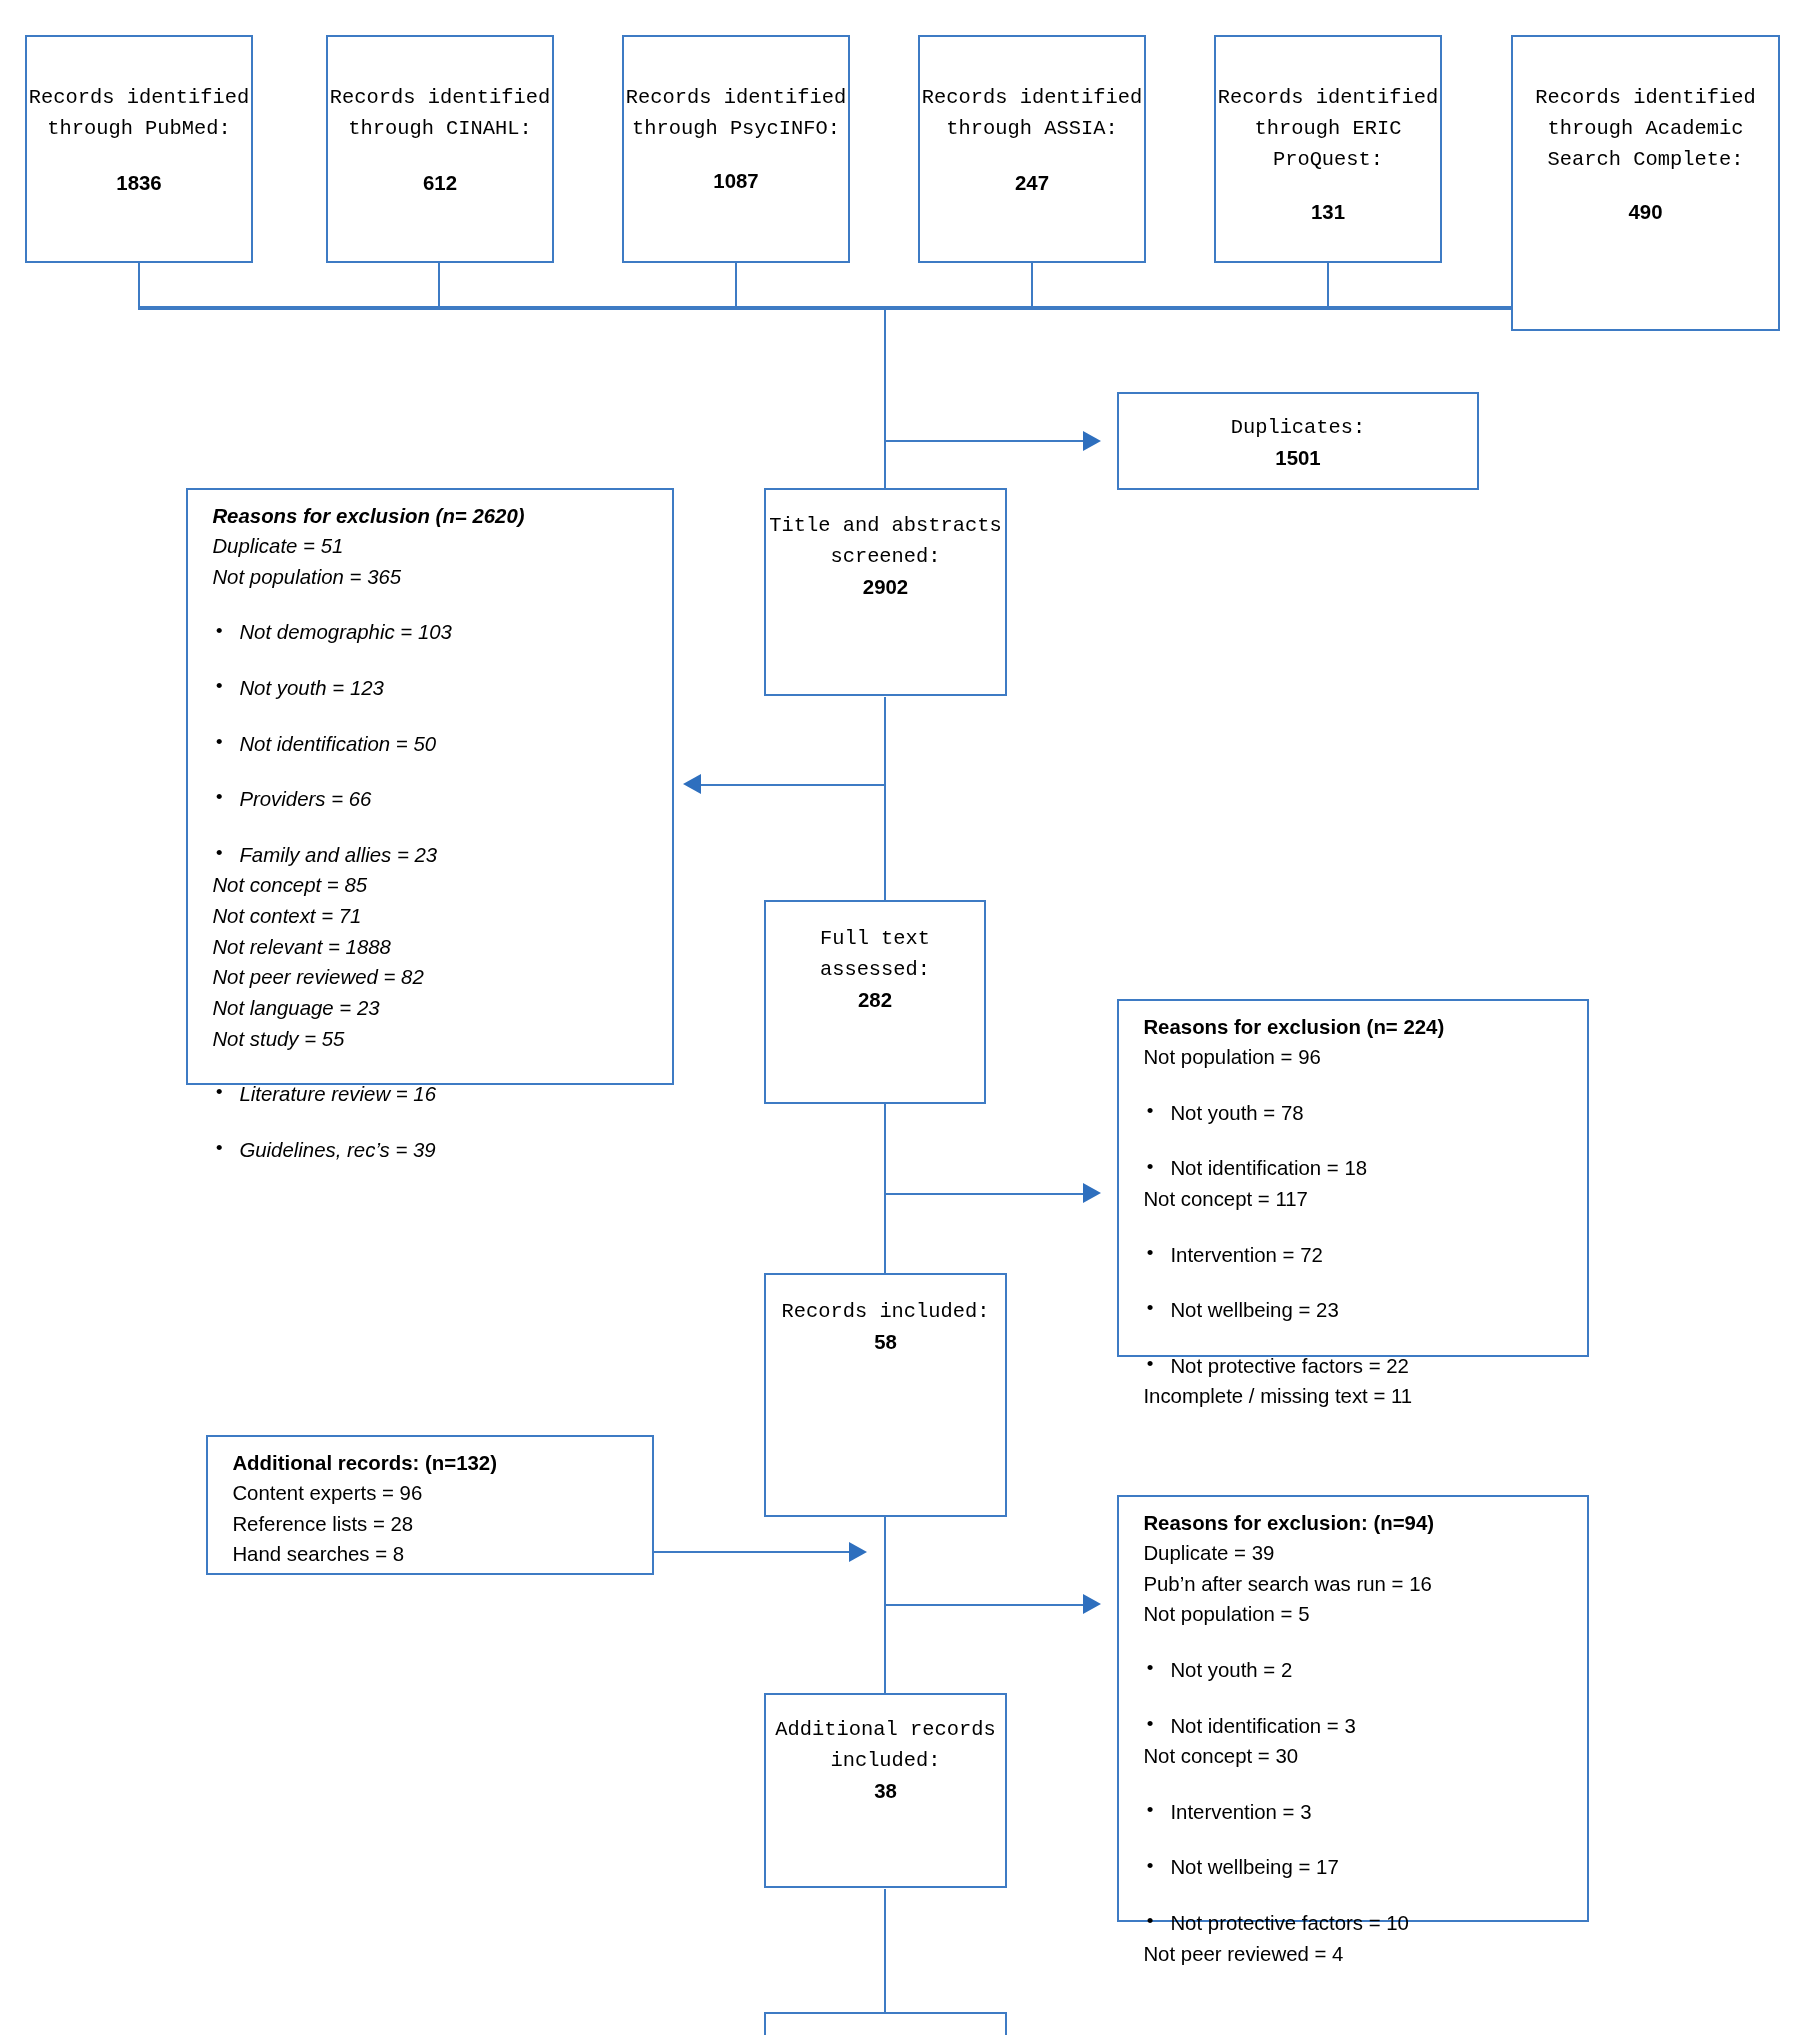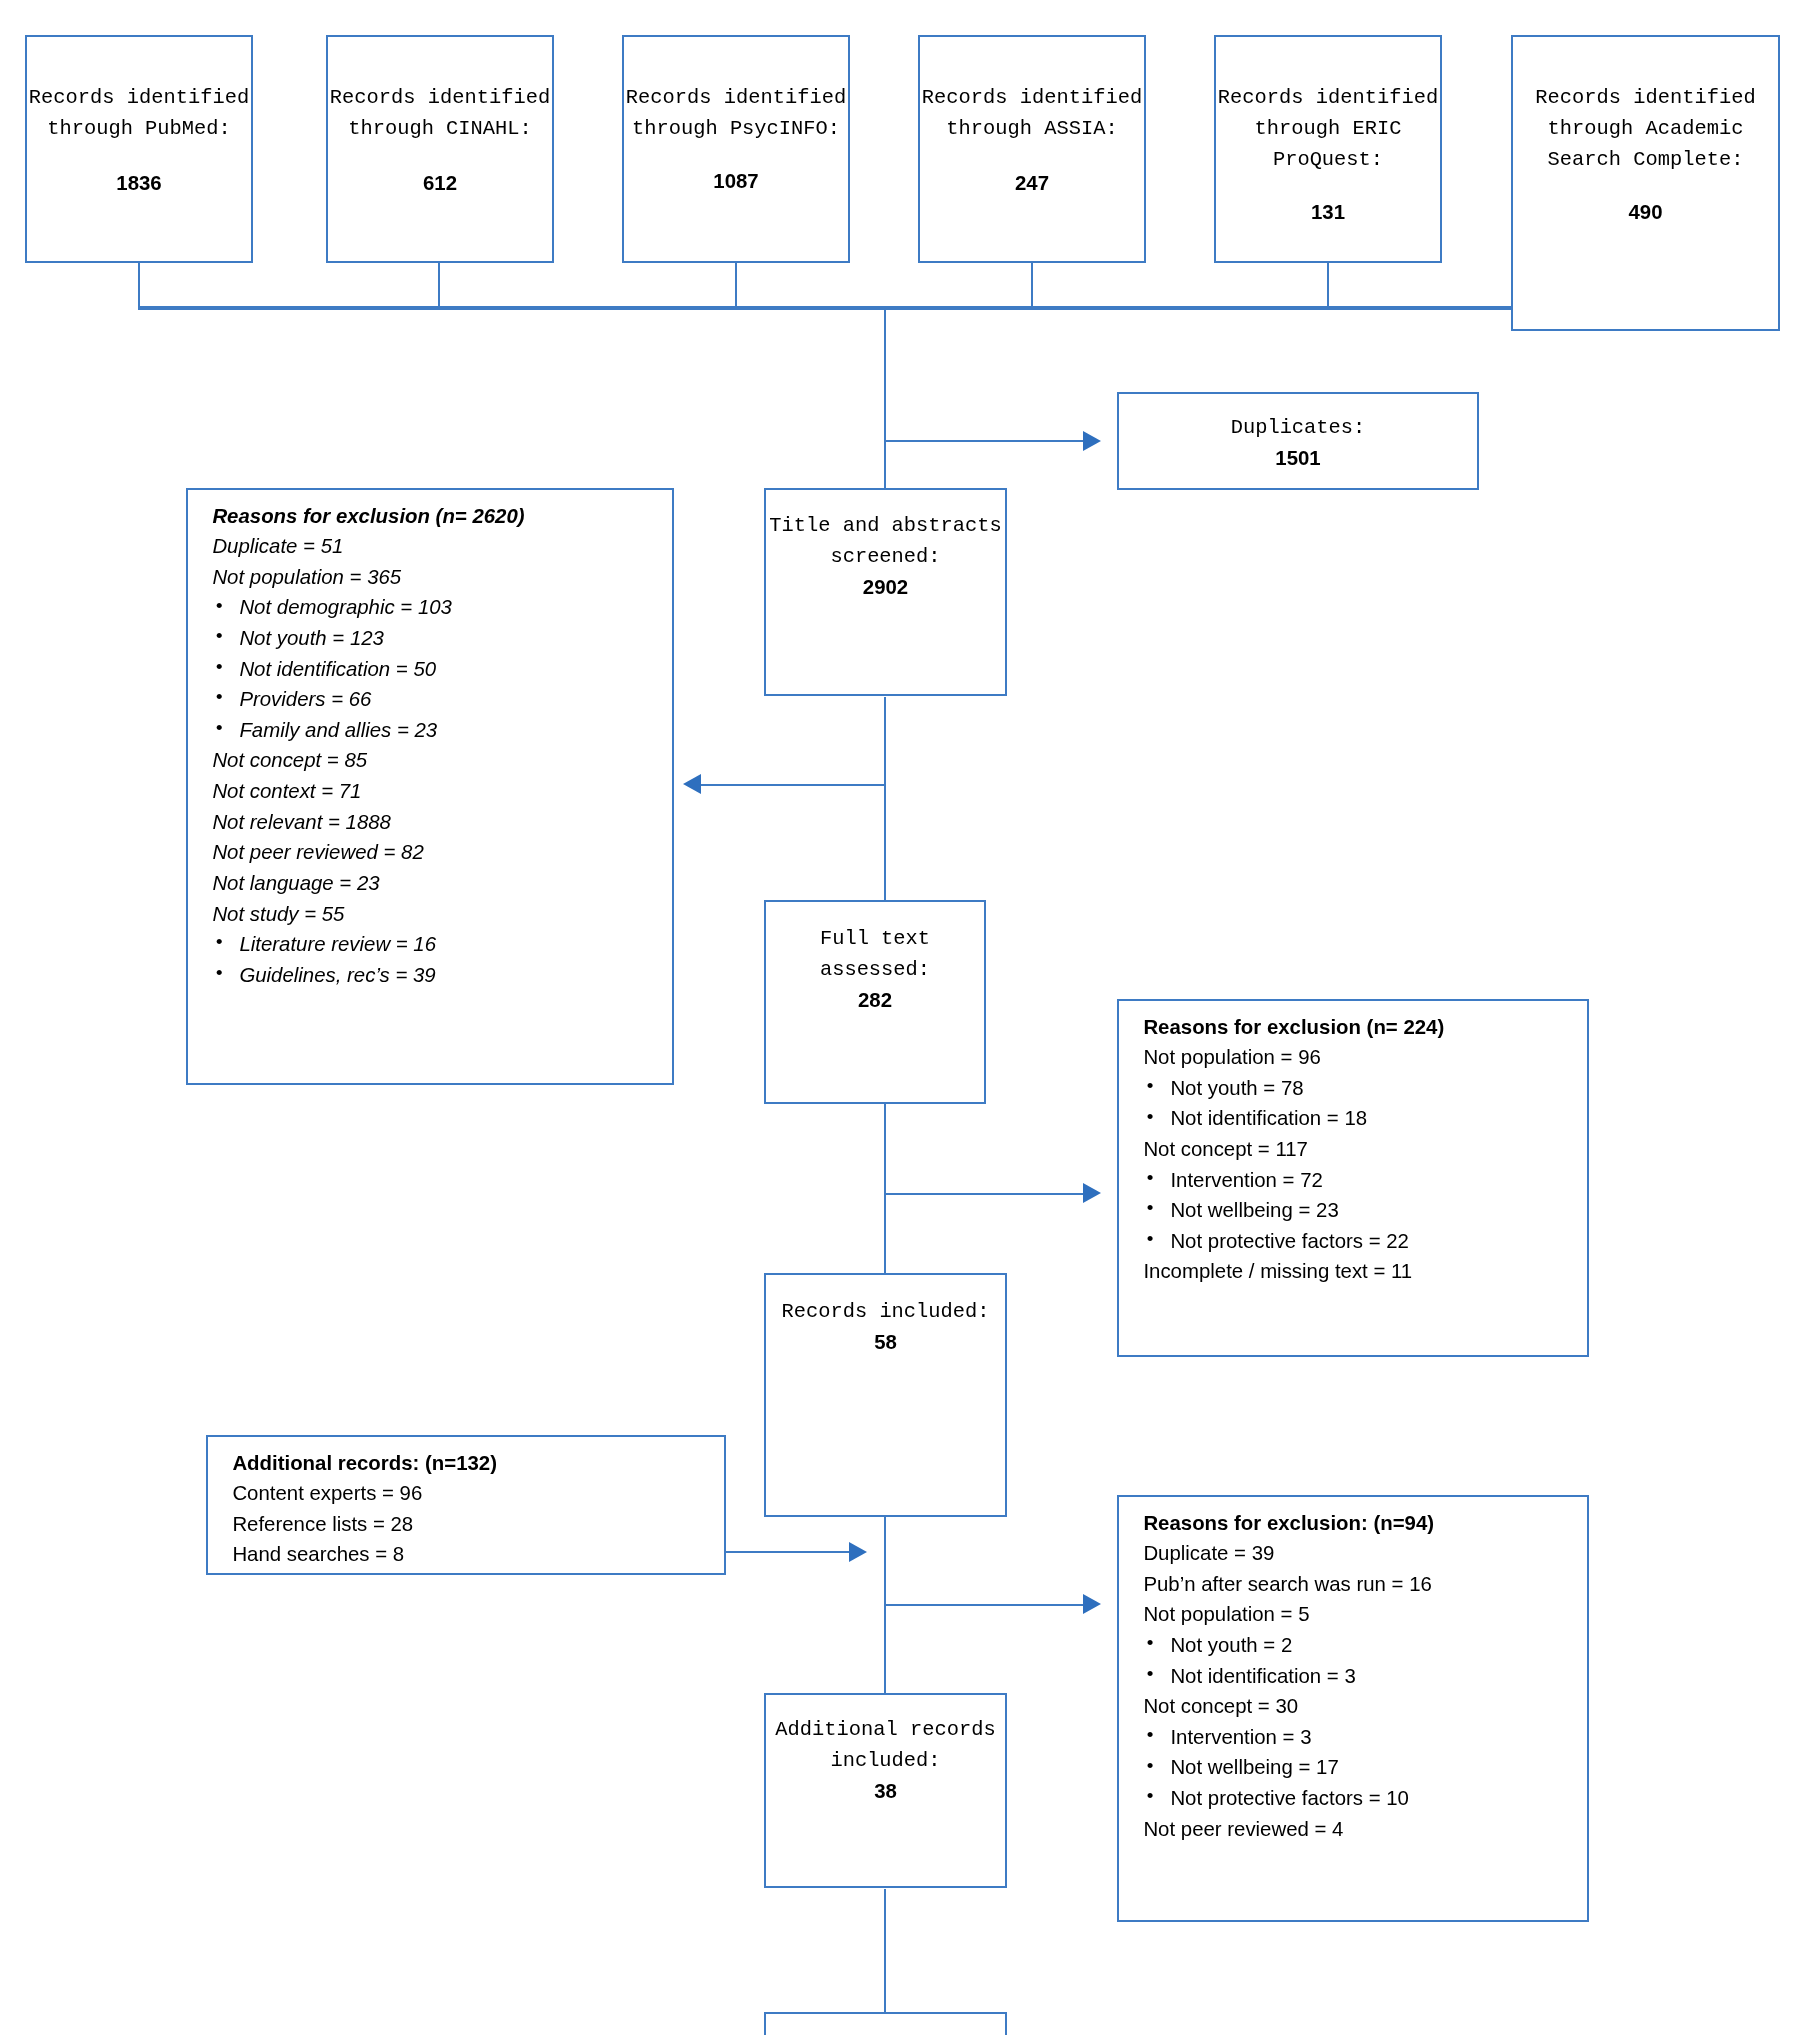--- a/index.html
+++ b/index.html
@@ -61,20 +61,21 @@
     font-size: 20.4px;
     line-height: 1.50;
     white-space: nowrap;
   }
   .lst .bl {
     font-size: 20.4px;
     line-height: 1.50;
     white-space: nowrap;
     padding-left: 27px;
     position: relative;
+    margin-top: 25px;
   }
   .lst .bl::before {
     content: "\2022";
     position: absolute;
     left: 3.3px;
     top: -0.8px;
     font-size: 19px;
     line-height: 1.50;
   }
 
@@ -204,21 +205,21 @@
     <div class="ln">Incomplete / missing text = 11</div>
   </div>
 
   <div class="box ctr" style="left:764px; top:1273px; width:243px; height:244px; padding-top:21px;">
     <div class="lines" style="padding:0 34px;">Records included:</div>
     <div class="num">58</div>
   </div>
 
   <div class="v" style="left:884px; top:1477px; height:224px;"></div>
 
-  <div class="box thin lst" style="left:206px; top:1435px; width:520px; height:140px;">
+  <div class="box thin lst" style="left:206px; top:1435px; width:448px; height:140px;">
     <div class="hd">Additional records: (n=132)</div>
     <div class="ln">Content experts = 96</div>
     <div class="ln">Reference lists = 28</div>
     <div class="ln">Hand searches = 8</div>
   </div>
 
   <div class="h" style="left:653px; top:1551px; width:197px;"></div>
   <div class="arrow-r" style="left:849px; top:1542px;"></div>
 
   <div class="h" style="left:884px; top:1604px; width:201px;"></div>

